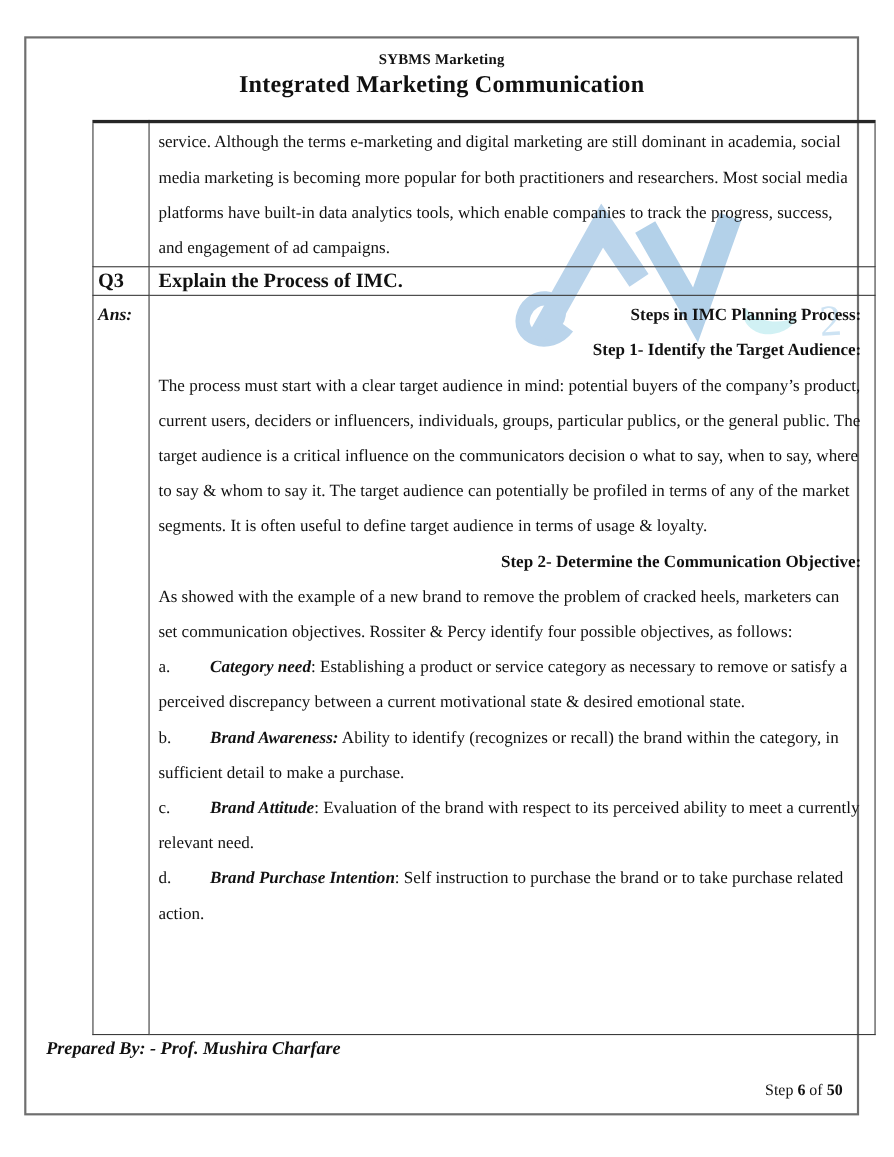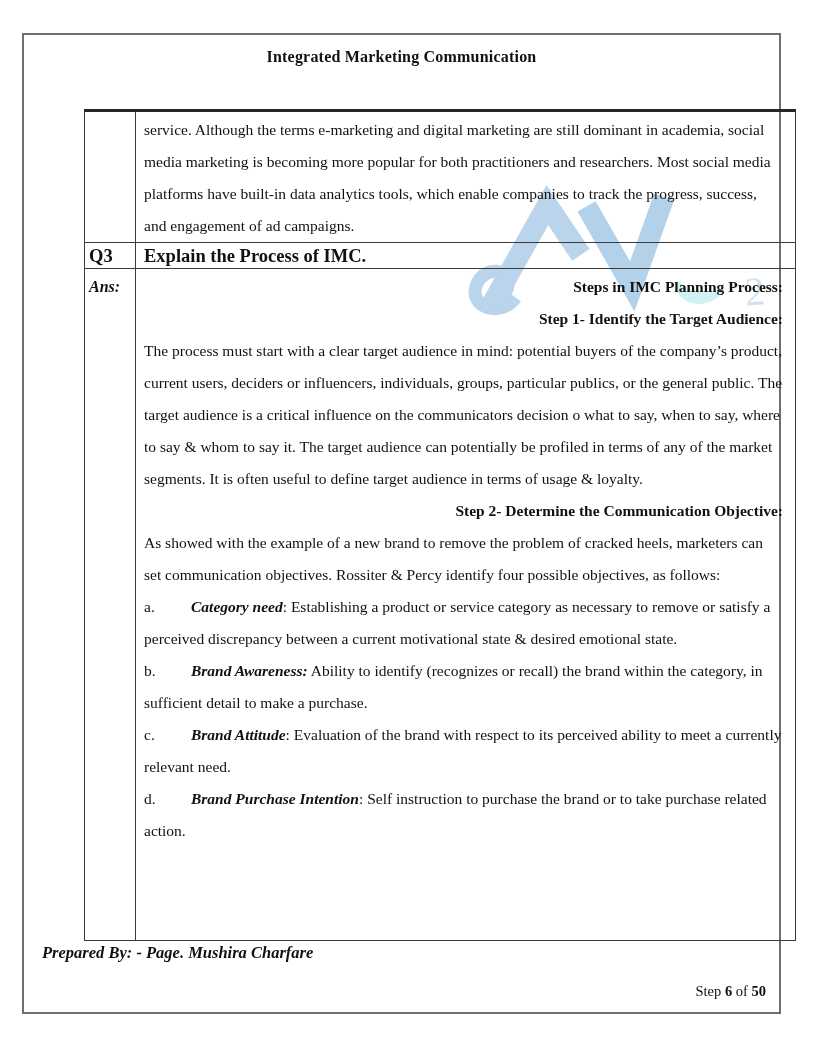--- a/index.html
+++ b/index.html
@@ -22,21 +22,21 @@
     left: 434px; top: 150px;
     width: 310px; height: 140px;
     z-index: 0;
     opacity: 0.85;
     pointer-events: none;
   }
   .content-layer { position: relative; z-index: 1; }
   
   .doc-header { text-align: center; padding-top: 11px; }
   .course-line { font-size: 13.5px; font-weight: bold; letter-spacing: 0.2px; }
-  .title-line  { font-size: 16px; font-weight: bold; margin-top: 2px; letter-spacing: 0.2px; }
+  .title-line  { font-size: 22px; font-weight: bold; margin-top: 2px; letter-spacing: 0.2px; }
   
   .qtable {
     position: absolute;
     left: 16px; top: 74px;
     width: 712px;
     display: table;
     border-collapse: collapse;
     table-layout: fixed;
     border: 1.5px solid #3b3b3b;
     border-top: 3px solid #262626;
@@ -87,20 +87,21 @@
       <polyline points="30,112 93,16 123,68" fill="none" stroke="#aecde8" stroke-width="21"></polyline>
       <polyline points="132,20 172,103 210,16" fill="none" stroke="#a6c9e6" stroke-width="21"></polyline>
       <path d="M218,100 c10,13 28,18 46,11 c-5,13 -26,18 -38,11 c-10,-6 -13,-15 -8,-22 z" fill="#c9eff3"></path>
       <text x="284" y="130" font-size="40" font-family="serif" fill="#b6d6ee" opacity="0.8">2</text>
     </g>
   </svg>
 
   <div class="content-layer">
 
     <div class="doc-header">
+      <div class="course-line">SYBMS Marketing</div>
       <div class="title-line">Integrated Marketing Communication</div>
     </div>
 
     <div class="qtable">
 
       <div class="trow">
         <div class="cell col-q"></div>
         <div class="cell col-a">
           <p class="body-text">service. Although the terms e-marketing and digital marketing are still dominant in academia, social media marketing is becoming more popular for both practitioners and researchers. Most social media platforms have built-in data analytics tools, which enable companies to track the progress, success, and engagement of ad campaigns.</p>
         </div>
@@ -127,17 +128,17 @@
 
             <p class="obj"><span class="obj-marker">c.</span><span class="obj-label">Brand Attitude</span><span>: Evaluation of the brand with respect to its perceived ability to meet a currently relevant need.</span></p>
 
             <p class="obj"><span class="obj-marker">d.</span><span class="obj-label">Brand Purchase Intention</span><span>: Self instruction to purchase the brand or to take purchase related action.</span></p>
           </div>
         </div>
       </div>
 
     </div>
 
-    <div class="footer-prep">Prepared By: - Page. Mushira Charfare</div>
+    <div class="footer-prep">Prepared By: - Prof. Mushira Charfare</div>
     <div class="footer-page"><span>Step</span> <b>6</b> <span>of</span> <b>50</b></div>
   </div>
 
 </div>
 
 </body></html>

